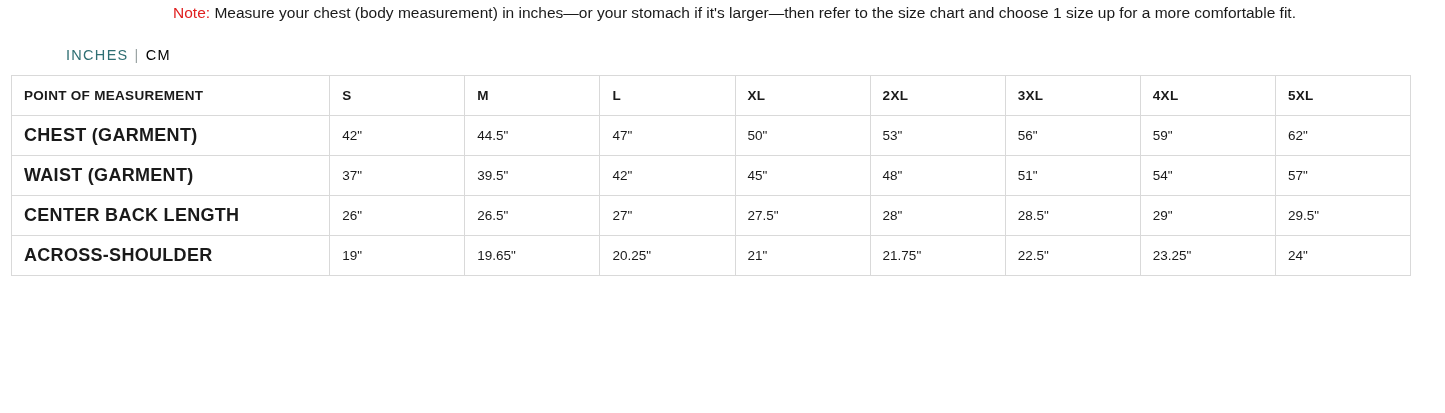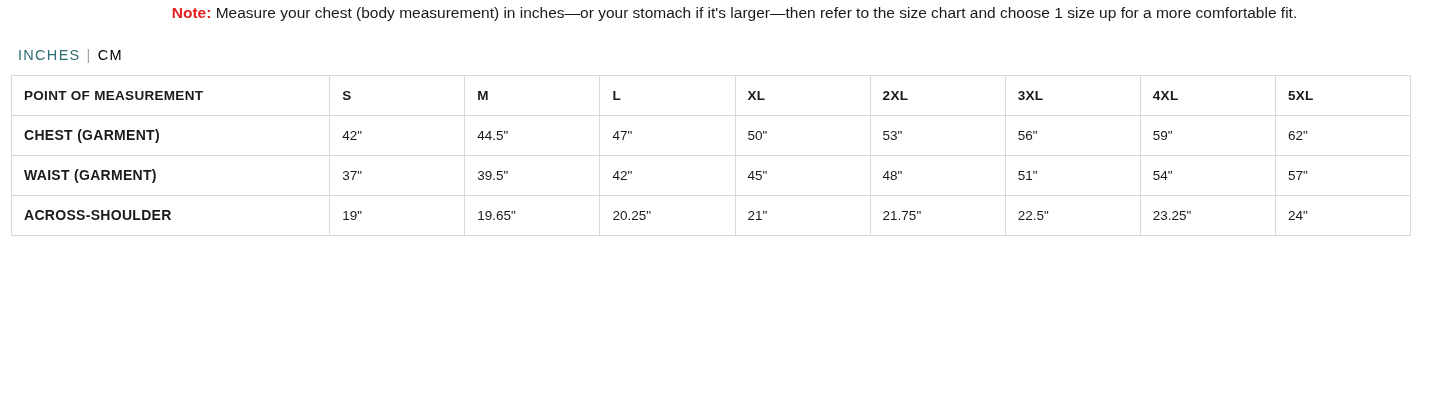--- a/index.html
+++ b/index.html
@@ -21,34 +21,35 @@
   .note {
     font-size: 15.5px;
     line-height: 1.2;
     text-align: center;
     padding: 4px 0 0 0;
     color: #1a1a1a;
     white-space: nowrap;
   }
   .note .note-label {
     color: #e02020;
-    font-weight: bold;
+    font-weight: normal;
     padding-left: 24px;
   }
   .units {
     padding: 24px 0 12px 18px;
     font-size: 14.5px;
     letter-spacing: 1.3px;
   }
   .units .unit {
     cursor: pointer;
   }
   .units .unit-active {
     color: #2f6f73;
     font-weight: normal;
+    margin-left: 48px;
   }
   .units .unit-sep {
     color: #9aa3a3;
     margin: 0 6px;
   }
   .units .unit-inactive {
     color: #000000;
   }
   table.size-chart {
     border-collapse: collapse;
@@ -67,21 +68,21 @@
     box-sizing: border-box;
   }
   table.size-chart th {
     font-weight: bold;
     letter-spacing: 0.3px;
     margin-top: 41px;
   }
   table.size-chart td.row-head {
     font-weight: bold;
     letter-spacing: 0.3px;
-    font-size: 14px;
+    font-size: 18px;
   }
   table.size-chart col.c-label { width: 318px; }
   table.size-chart col.c-size { width: 135px; }
 </style>
 </head>
 <body>
 
 <div class="wrap">
 
   <div class="note">
@@ -134,20 +135,31 @@
         <td>37"</td>
         <td>39.5"</td>
         <td>42"</td>
         <td>45"</td>
         <td>48"</td>
         <td>51"</td>
         <td>54"</td>
         <td>57"</td>
       </tr>
       <tr>
+        <td class="row-head">CENTER BACK LENGTH</td>
+        <td>26"</td>
+        <td>26.5"</td>
+        <td>27"</td>
+        <td>27.5"</td>
+        <td>28"</td>
+        <td>28.5"</td>
+        <td>29"</td>
+        <td>29.5"</td>
+      </tr>
+      <tr>
         <td class="row-head">ACROSS-SHOULDER</td>
         <td>19"</td>
         <td>19.65"</td>
         <td>20.25"</td>
         <td>21"</td>
         <td>21.75"</td>
         <td>22.5"</td>
         <td>23.25"</td>
         <td>24"</td>
       </tr>

